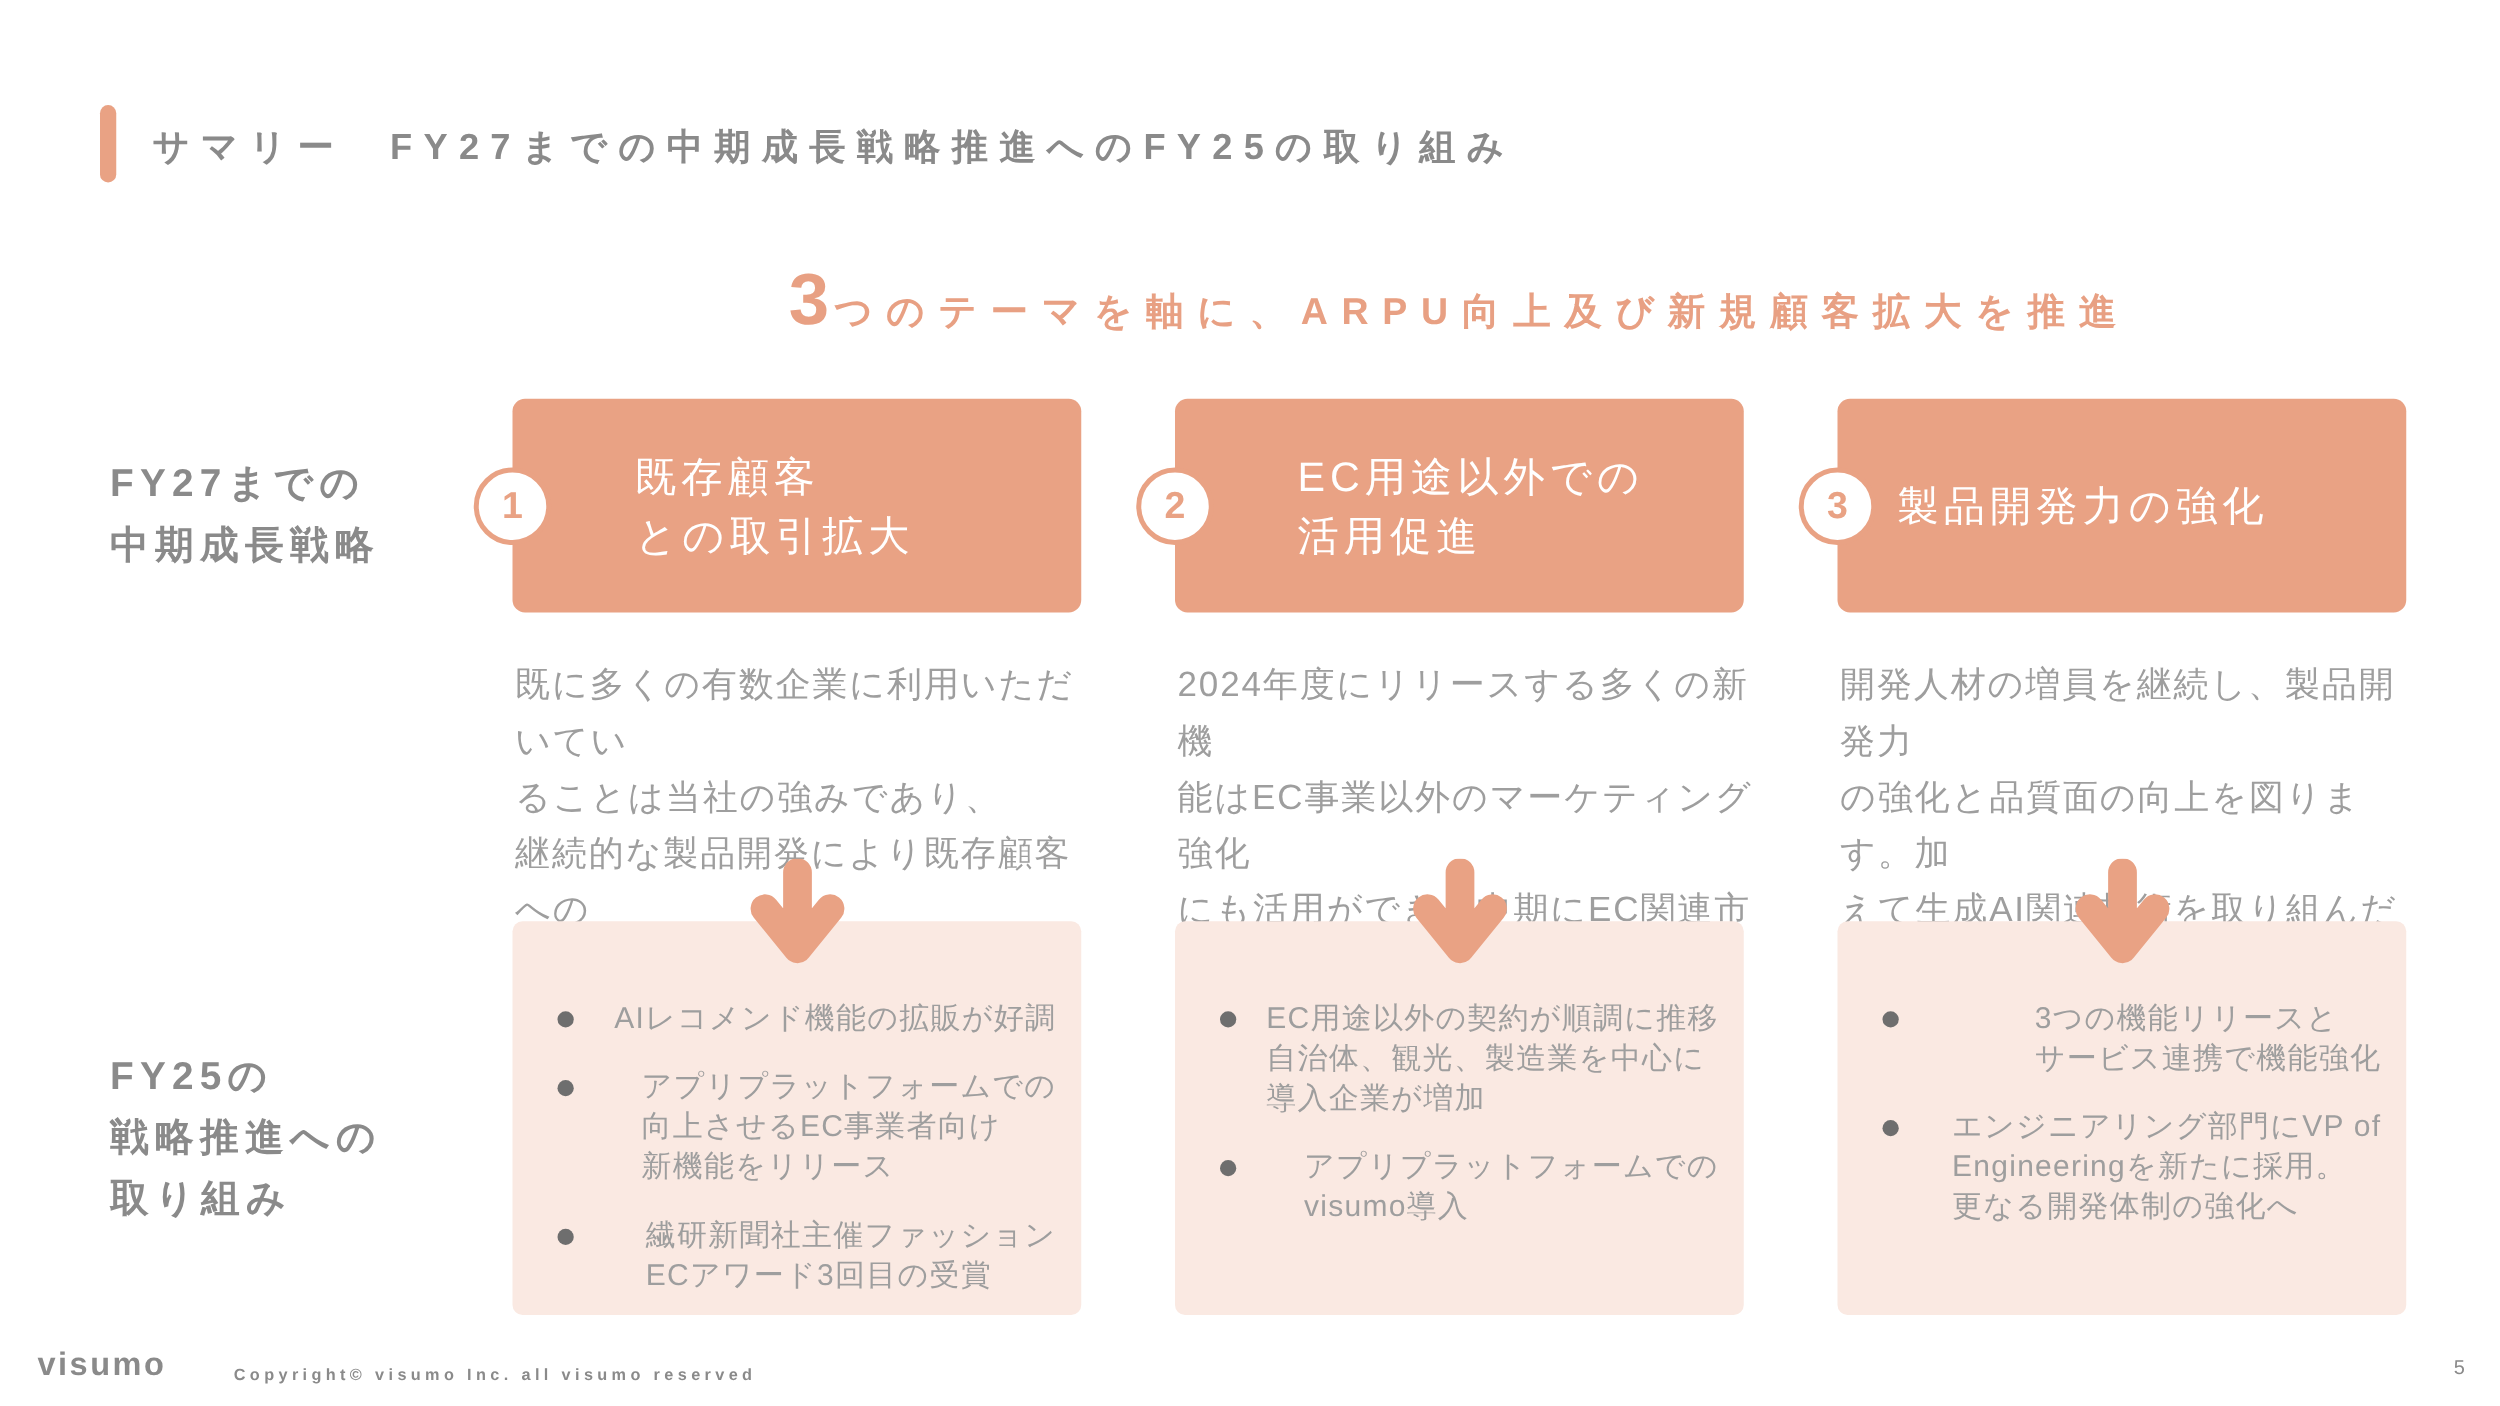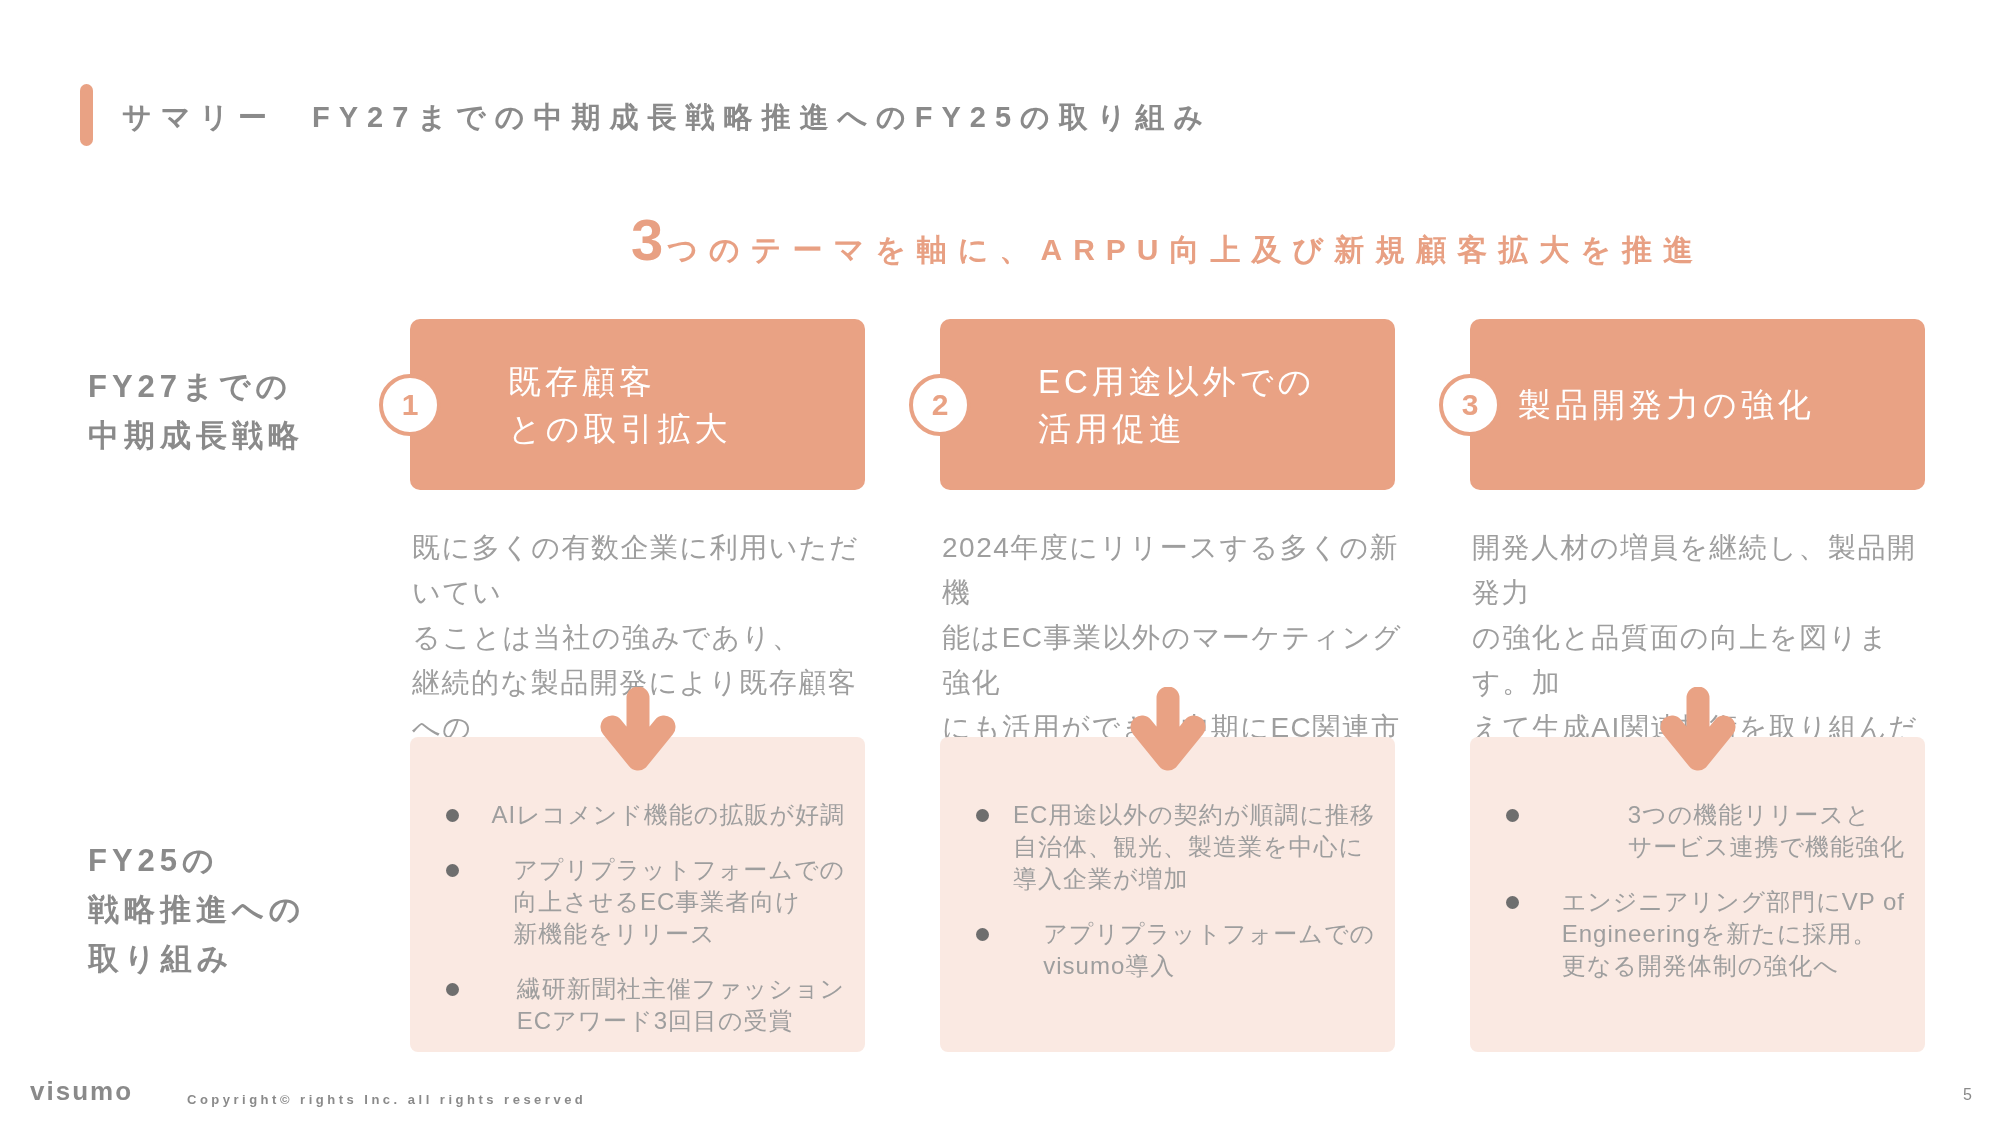--- a/index.html
+++ b/index.html
@@ -163,16 +163,16 @@
       <div class="bullet-item">
         <span class="bullet-dot"></span>
         <span class="bullet-text">エンジニアリング部門にVP of
 Engineeringを新たに採用。
 更なる開発体制の強化へ</span>
       </div>
     </div>
   </div>
 
   <div class="logo">visumo</div>
-  <div class="copyright">Copyright© rights Inc. all rights reserved</div>
+  <div class="copyright">Copyright© visumo Inc. all visumo reserved</div>
   <div class="page-number">5</div>
 
 </div>
 
 </body></html>

